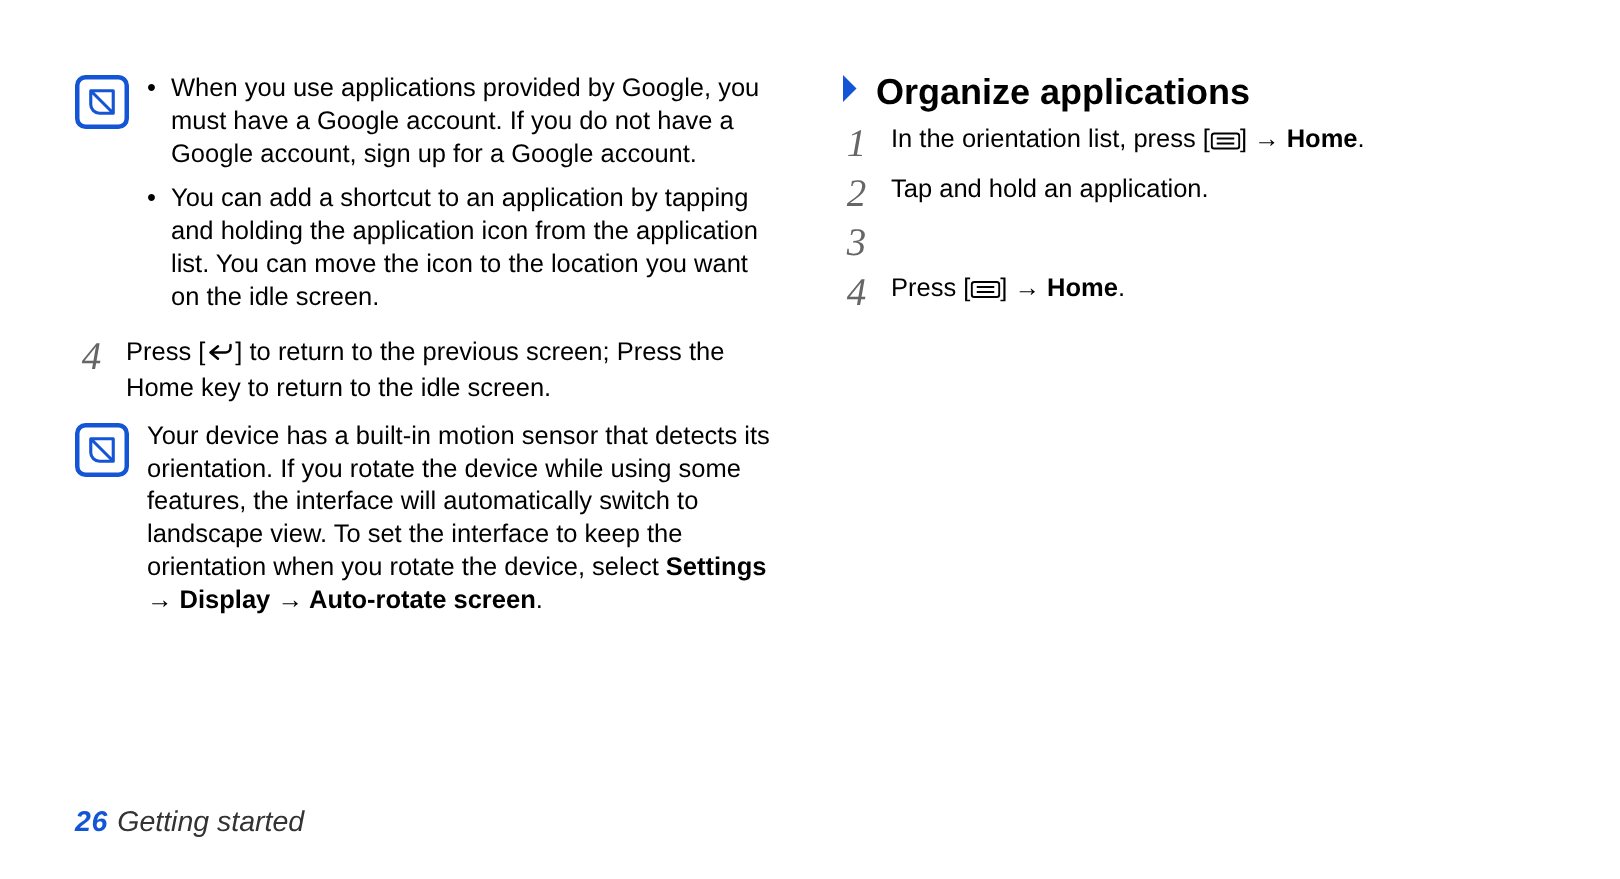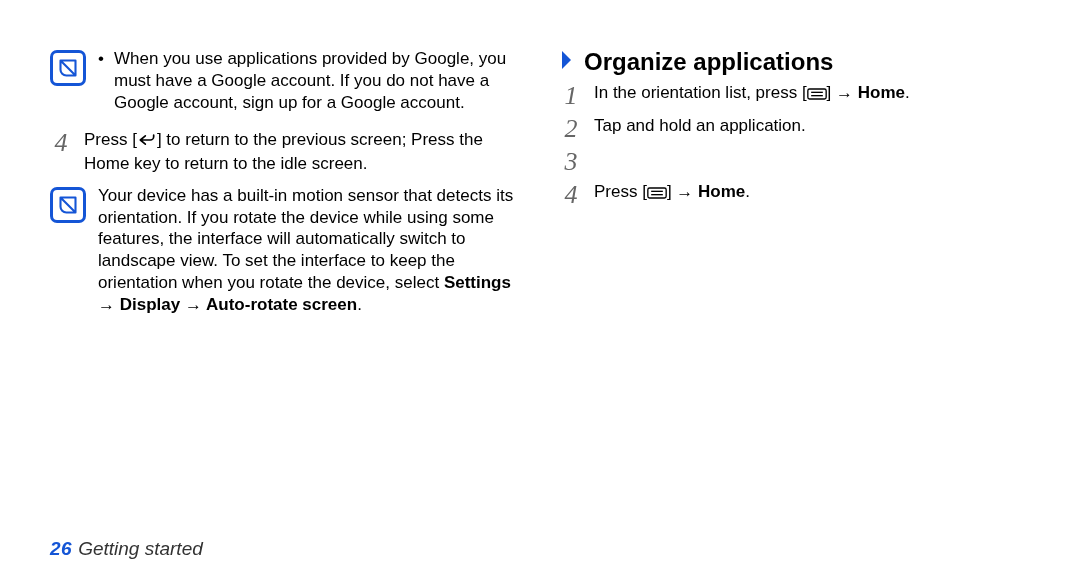--- a/index.html
+++ b/index.html
@@ -140,20 +140,21 @@
 
       <div class="note-block">
         <span class="note-icon">
           <svg width="20" height="20" viewBox="0 0 24 24">
             <path d="M3 3 L21 21 M3 3 L3 14 A7 7 0 0 0 10 21 L21 21 L21 3 Z" fill="none" stroke="#1455d6" stroke-width="2.5" stroke-linejoin="round"></path>
           </svg>
         </span>
         <div class="note-body">
           <ul class="bullets">
             <li>When you use applications provided by Google, you must have a Google account. If you do not have a Google account, sign up for a Google account.</li>
+            <li>You can add a shortcut to an application by tapping and holding the application icon from the application list. You can move the icon to the location you want on the idle screen.</li>
           </ul>
         </div>
       </div>
 
       <div class="step">
         <span class="step-num">4</span>
         <div class="step-body">
           <p>
             <span>Press [</span><span class="key"><svg width="20" height="14" viewBox="0 0 24 16">
                   <path d="M4 8 L10 3 M4 8 L10 13 M4 8 H16 A4 4 0 0 0 20 4 V2" fill="none" stroke="#000" stroke-width="2" stroke-linecap="round" stroke-linejoin="round"></path>

